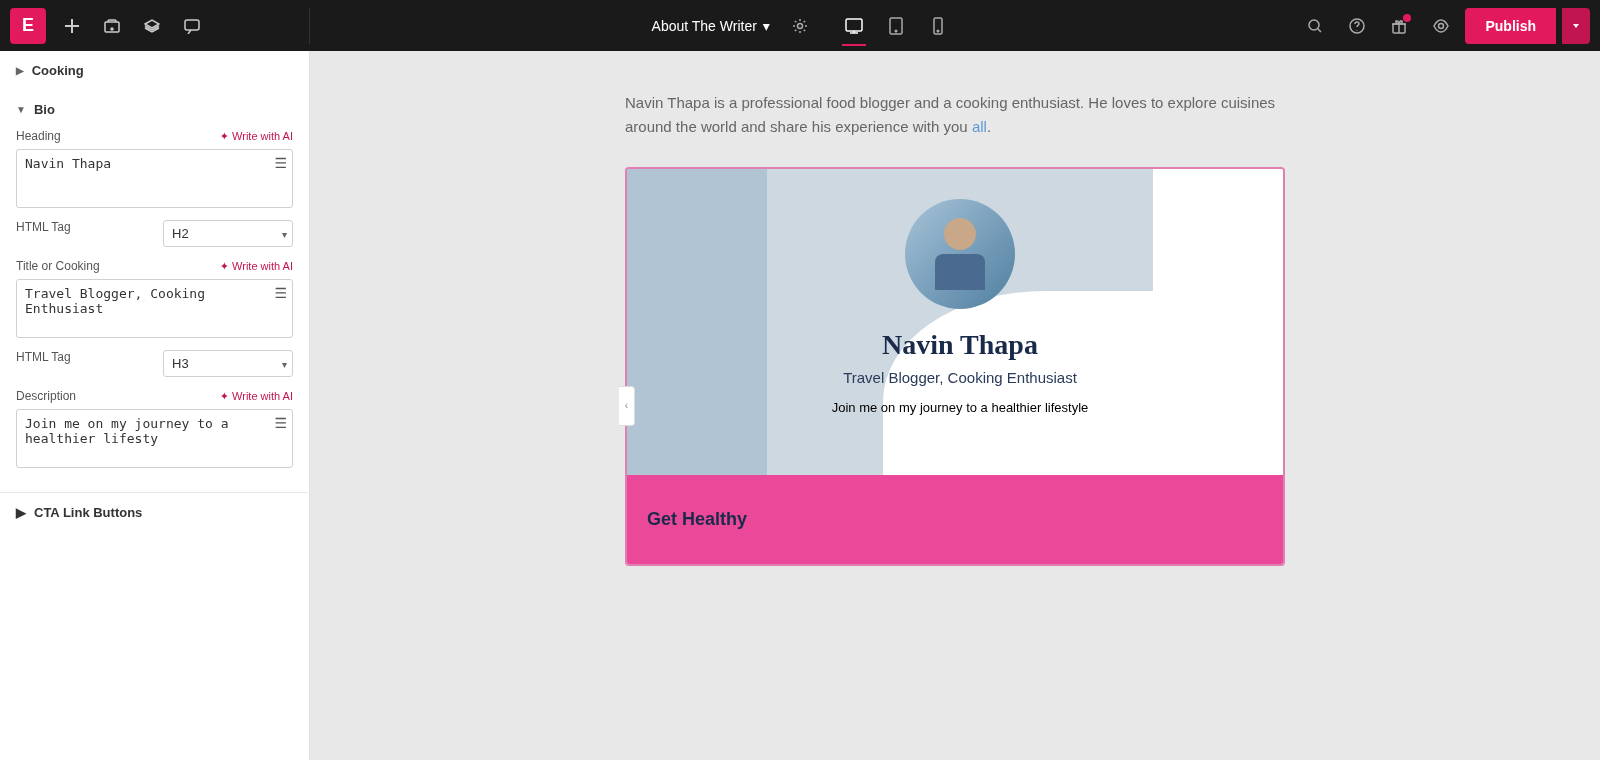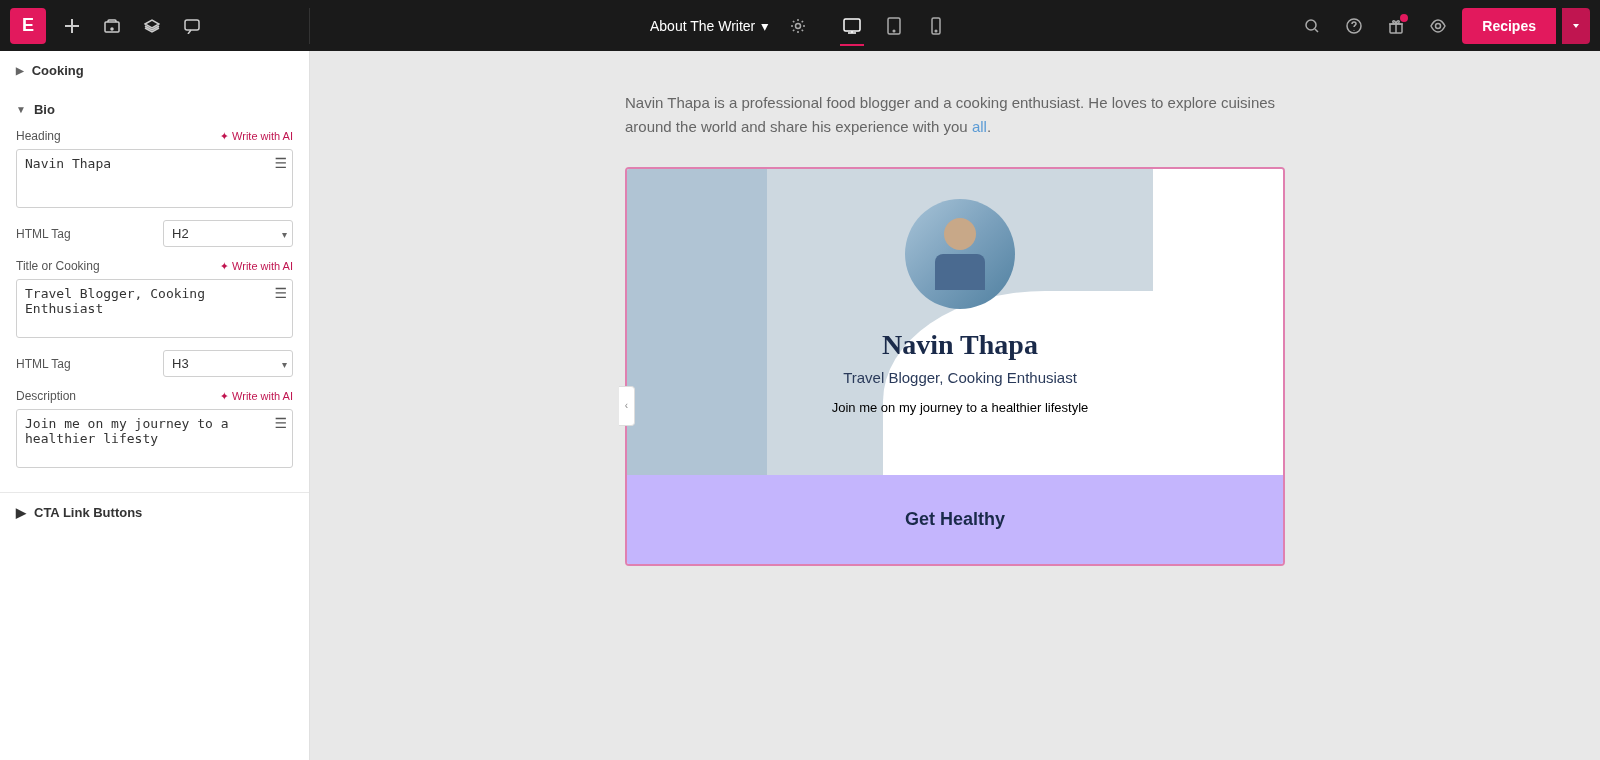--- a/index.html
+++ b/index.html
@@ -153,21 +153,21 @@
       display: flex; align-items: center; gap: 8px;
       padding: 12px 16px;
       cursor: pointer;
       font-size: 13px;
       font-weight: 600;
       color: #333;
     }
     .section-toggle .arrow { font-size: 10px; color: #666; }
     .section-content { padding: 0 16px 12px; }
     .field-row {
-      display: flex; align-items: center; justify-content: space-between;
+      display: flex; justify-content: space-between;
       margin-bottom: 6px;
     }
     .field-label { font-size: 12px; color: #555; }
     .write-ai-btn {
       font-size: 11px;
       color: #c01550;
       cursor: pointer;
       display: flex; align-items: center; gap: 3px;
     }
     .field-input-wrap {
@@ -350,24 +350,24 @@
     .card-desc {
       font-size: 13px;
       color: #000000;
       text-align: center;
       position: relative;
       z-index: 2;
       margin-bottom: 30px;
     }
     .card-links {
       width: 100%;
-      background: #c4b5fd;
+      background: #ec4899;
       padding: 20px;
       display: flex;
-      flex-direction: column;
+      flex-direction: row;
       gap: 8px;
     }
     .card-link-item {
       text-align: center;
       padding: 14px 0;
       font-size: 18px;
       font-weight: 700;
       color: #1a2a4a;
       border-bottom: 1px solid #d0d4d8;
     }
@@ -464,21 +464,21 @@
           <path d="M1 6h14M8 6V15M8 6c0-2 2-4 3-3s-1 3-3 3M8 6c0-2-2-4-3-3s1 3 3 3"></path>
         </svg>
       <span class="gift-dot"></span>
     </div>
     <div class="tr-btn">
       <svg width="16" height="16" viewBox="0 0 16 16" fill="none" stroke="#aaa" stroke-width="1.5">
           <path d="M1 8s3-6 7-6 7 6 7 6-3 6-7 6-7-6-7-6z"></path>
           <circle cx="8" cy="8" r="2.5"></circle>
         </svg>
     </div>
-    <button class="publish-btn">Recipes</button>
+    <button class="publish-btn">Publish</button>
     <div class="publish-chevron">
       <svg width="10" height="10" viewBox="0 0 10 10" fill="white">
           <path d="M2 3l3 4 3-4"></path>
         </svg>
     </div>
   </div>
 </div>
 
 <div class="main">
 

